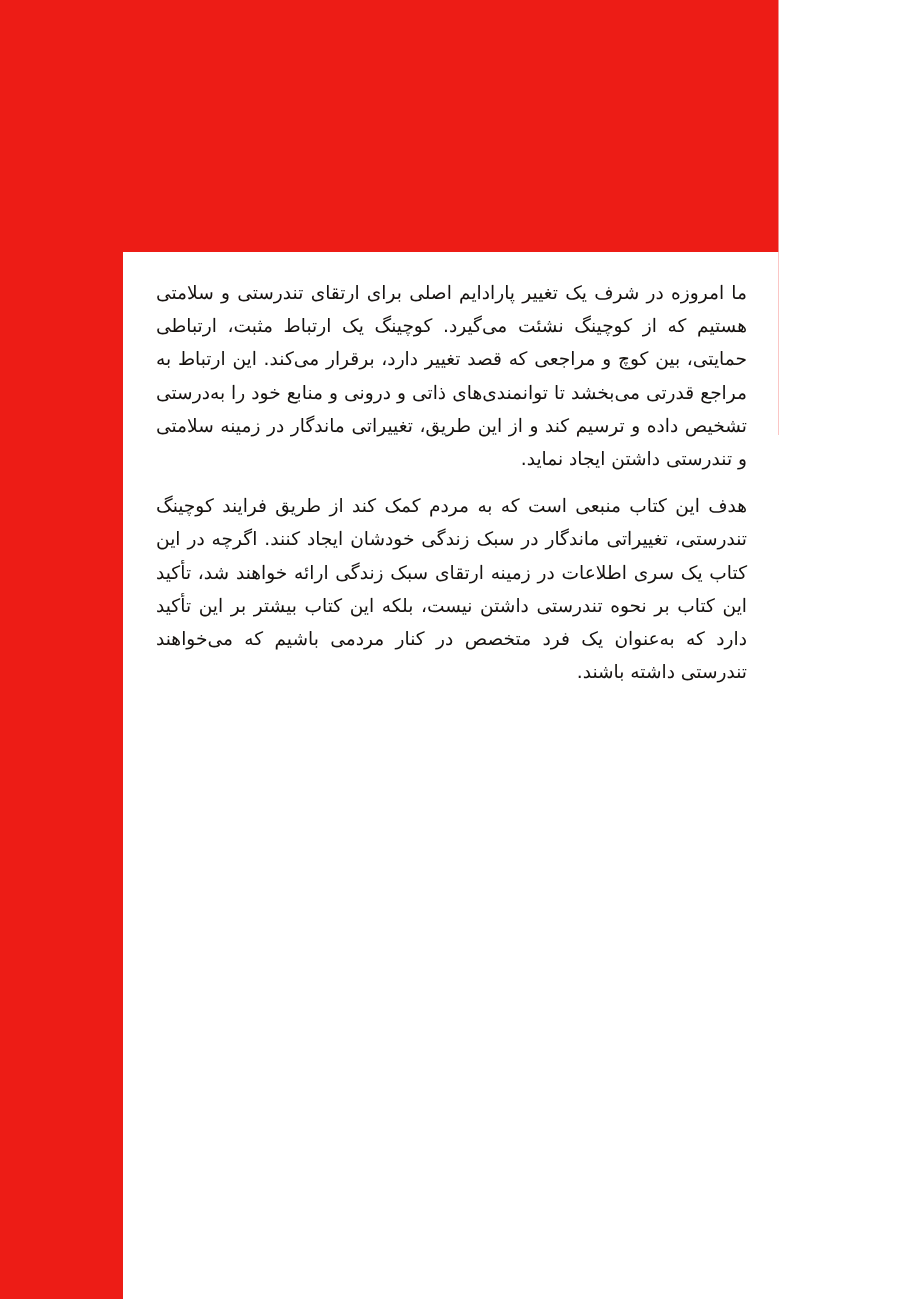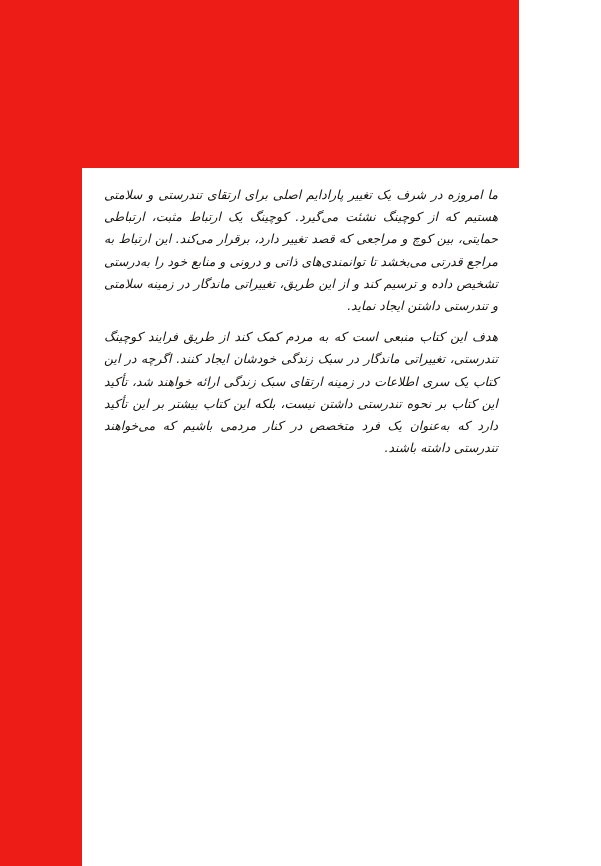--- a/index.html
+++ b/index.html
@@ -9,21 +9,20 @@
   }
   body {
     font-family: "DejaVu Sans", sans-serif;
   }
   .page {
     position: relative;
     width: 519px;
     height: 866px;
     background: #ffffff;
     overflow: hidden;
-    font-style: italic;
   }
   
   .red-band {
     position: absolute;
     left: 0;
     top: 0;
     width: 601px;
     height: 290px;
     background: #ed1c16;
   }

